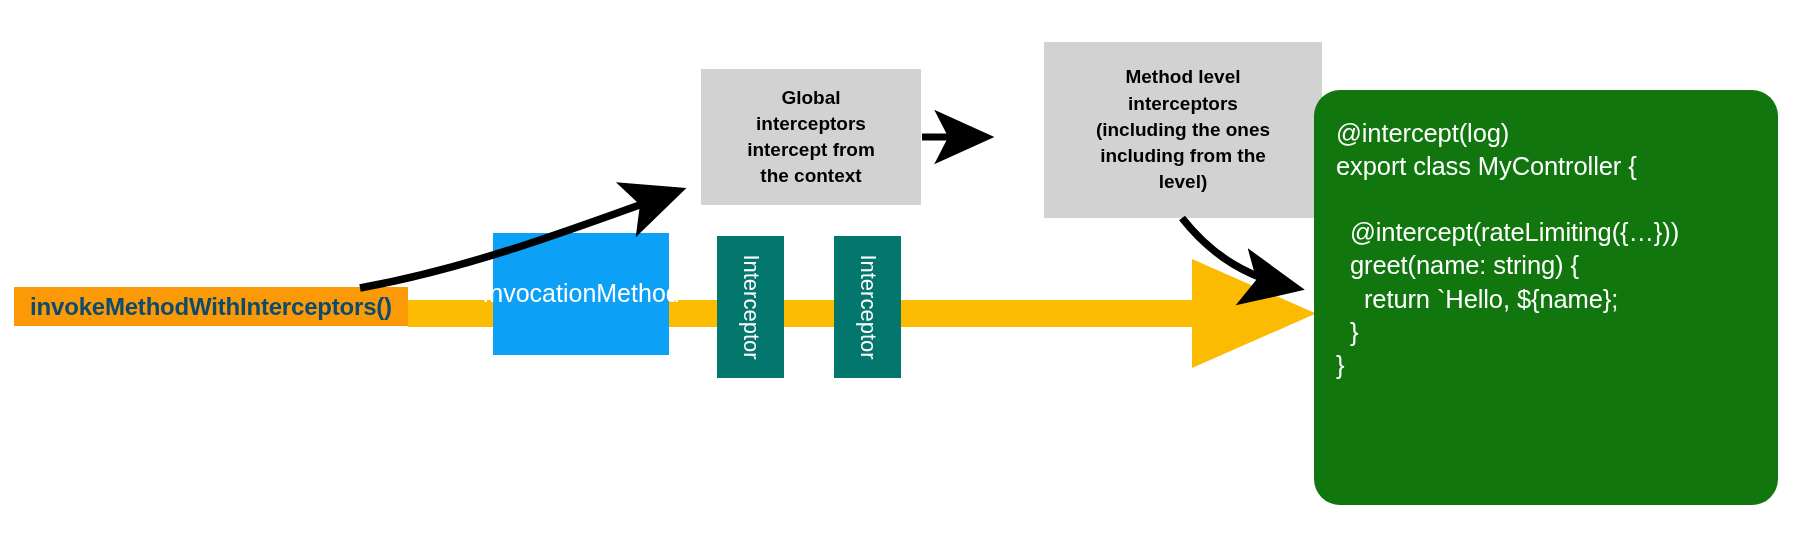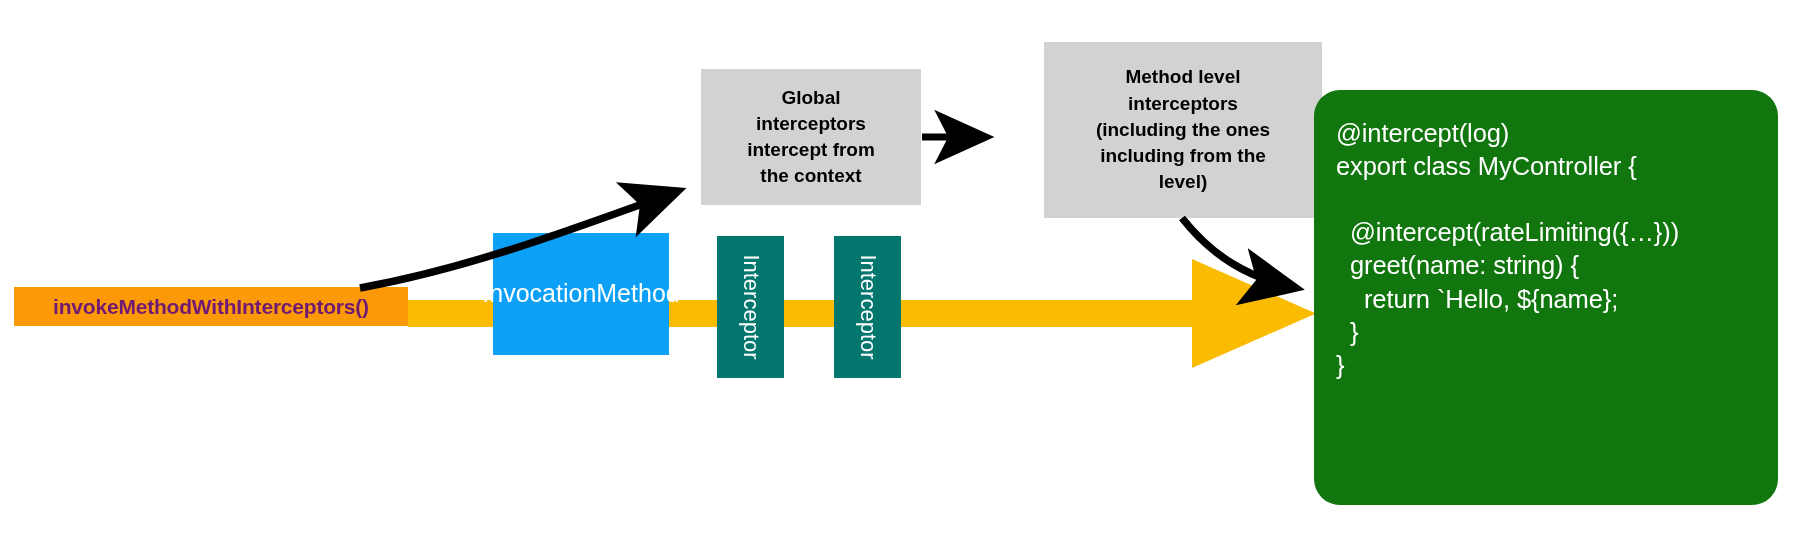--- a/index.html
+++ b/index.html
@@ -41,23 +41,23 @@
     left: 14px;
     top: 287px;
     width: 394px;
     height: 39px;
     background: #FB9A06;
     display: flex;
     align-items: center;
     justify-content: center;
   }
   .entry-box .label {
-    font-size: 21px;
+    font-size: 24px;
     font-weight: bold;
-    color: #701a75;
+    color: #0c4a6e;
     letter-spacing: -0.2px;
     white-space: nowrap;
   }
 
   
   .ctx-box {
     position: absolute;
     left: 493px;
     top: 233px;
     width: 176px;

